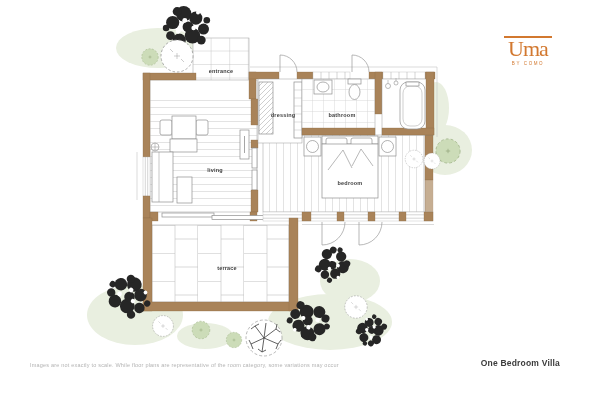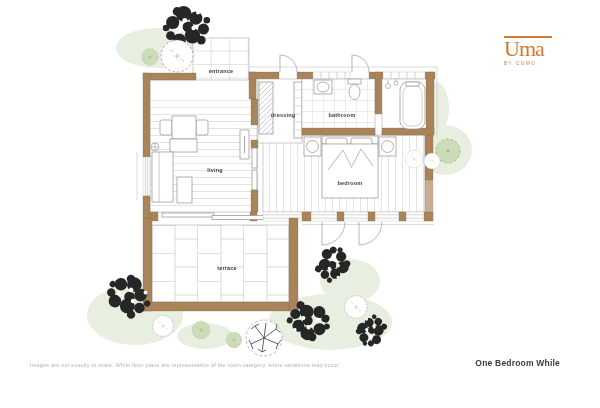--- a/index.html
+++ b/index.html
@@ -4,21 +4,21 @@
 <style>
   :root{
     --wall:#a98359; --accent:#d2782f; --bush:#ccdcb8; --wash:#e9efe0;
     --line:#9a9a9a; --text:#3c3c3c; --muted:#b3b3b3;
   }
   *{margin:0;padding:0;box-sizing:border-box;}
   body{background:#e8e8e8;font-family:"Liberation Sans",sans-serif;}
   .canvas{position:relative;width:600px;height:408px;background:#ffffff;overflow:hidden;}
   .plan-svg{position:absolute;left:0;top:0;}
   
-  .logo{position:absolute;left:504px;top:36px;width:48px;text-align:left;color:var(--accent);}
+  .logo{position:absolute;left:504px;top:36px;width:48px;text-align:center;color:var(--accent);}
   .logo .mark{display:block;border-top:2px solid var(--accent);font-family:"Liberation Serif",serif;
     font-size:22px;line-height:1.0;letter-spacing:-1px;font-weight:400;}
   .logo .tagline{display:block;font-size:4.5px;letter-spacing:1.6px;margin-top:1px;color:var(--accent);}
   
   .disclaimer{position:absolute;left:30px;top:362px;font-size:5.5px;color:var(--muted);letter-spacing:.2px;}
   .plan-title{position:absolute;right:40px;top:358px;font-size:8.5px;font-weight:bold;color:var(--text);letter-spacing:.2px;}
   
   .wall{fill:var(--wall);stroke:#8a6b47;stroke-width:.3;}
   .room{fill:#ffffff;stroke:var(--line);stroke-width:.5;}
   .furn{fill:#ffffff;stroke:#8f8f8f;stroke-width:.7;}
@@ -296,15 +296,15 @@
     </g>
   </g>
 </svg>
 
   <div class="logo">
     <span class="mark">Uma</span>
     <span class="tagline">BY COMO</span>
   </div>
 
   <div class="disclaimer">Images are not exactly to scale. While floor plans are representative of the room category, some variations may occur</div>
-  <div class="plan-title">One Bedroom While</div>
+  <div class="plan-title">One Bedroom Villa</div>
 
 </div>
 
 </body></html>

